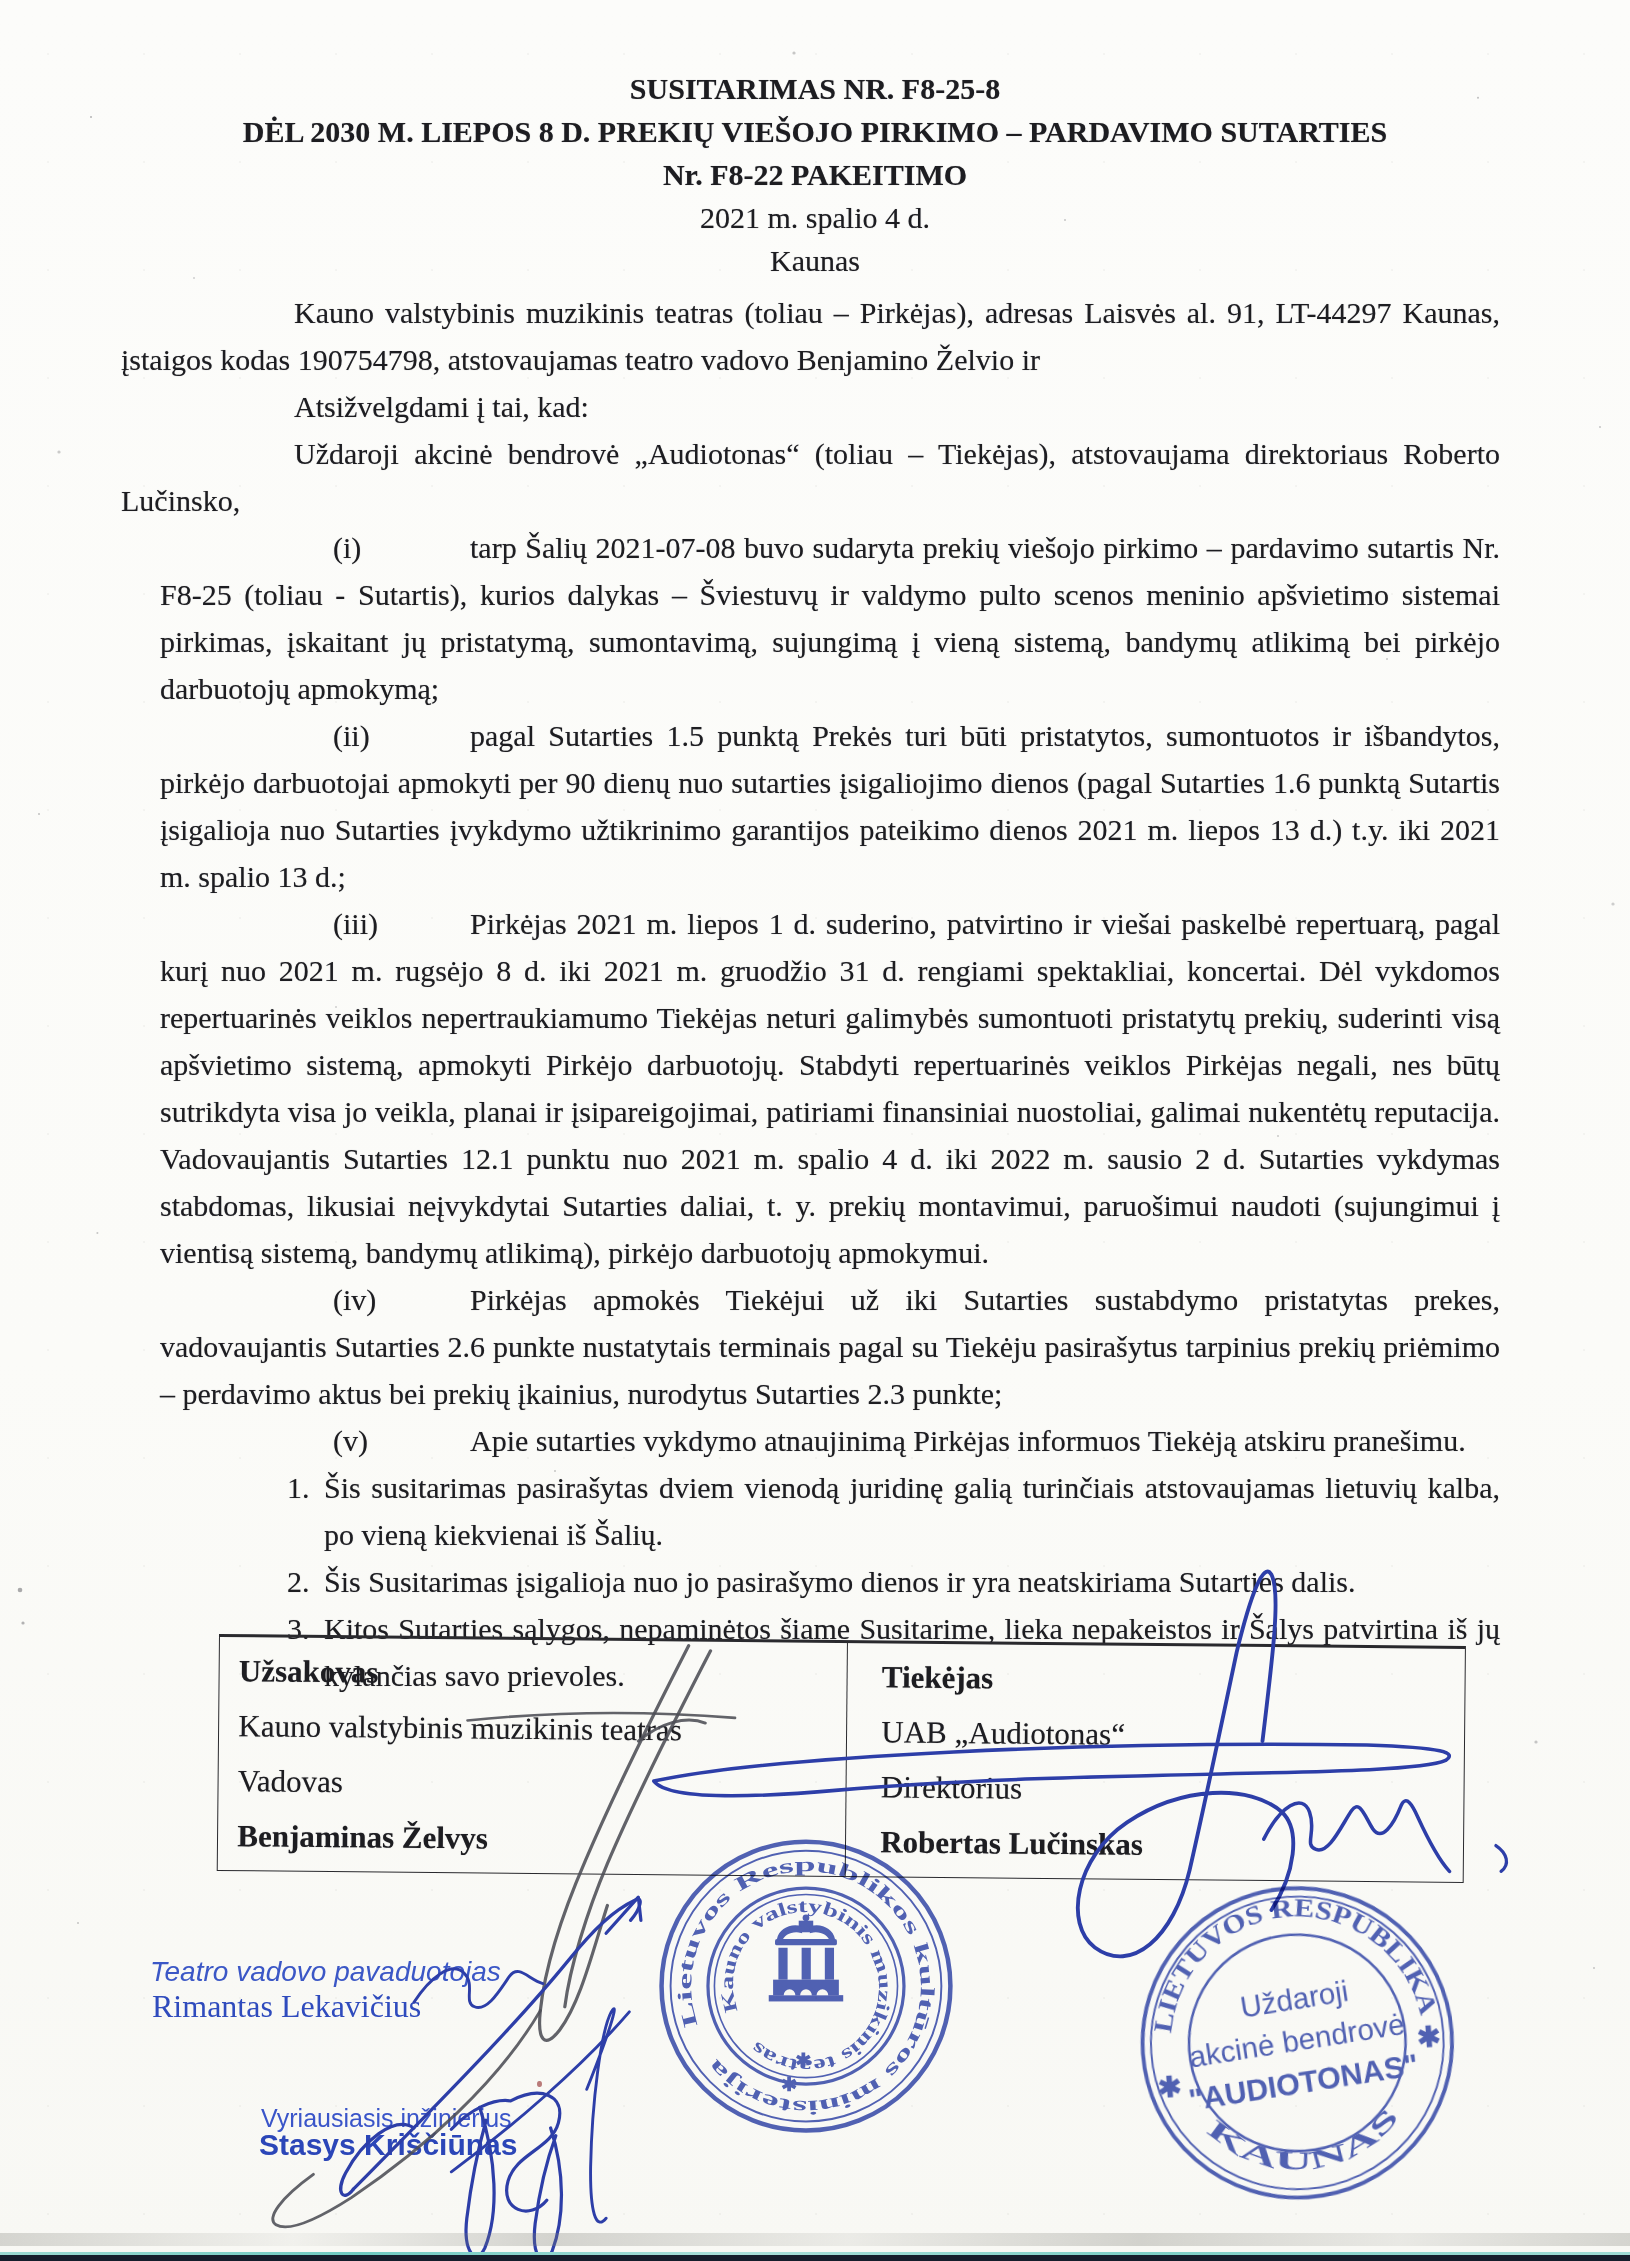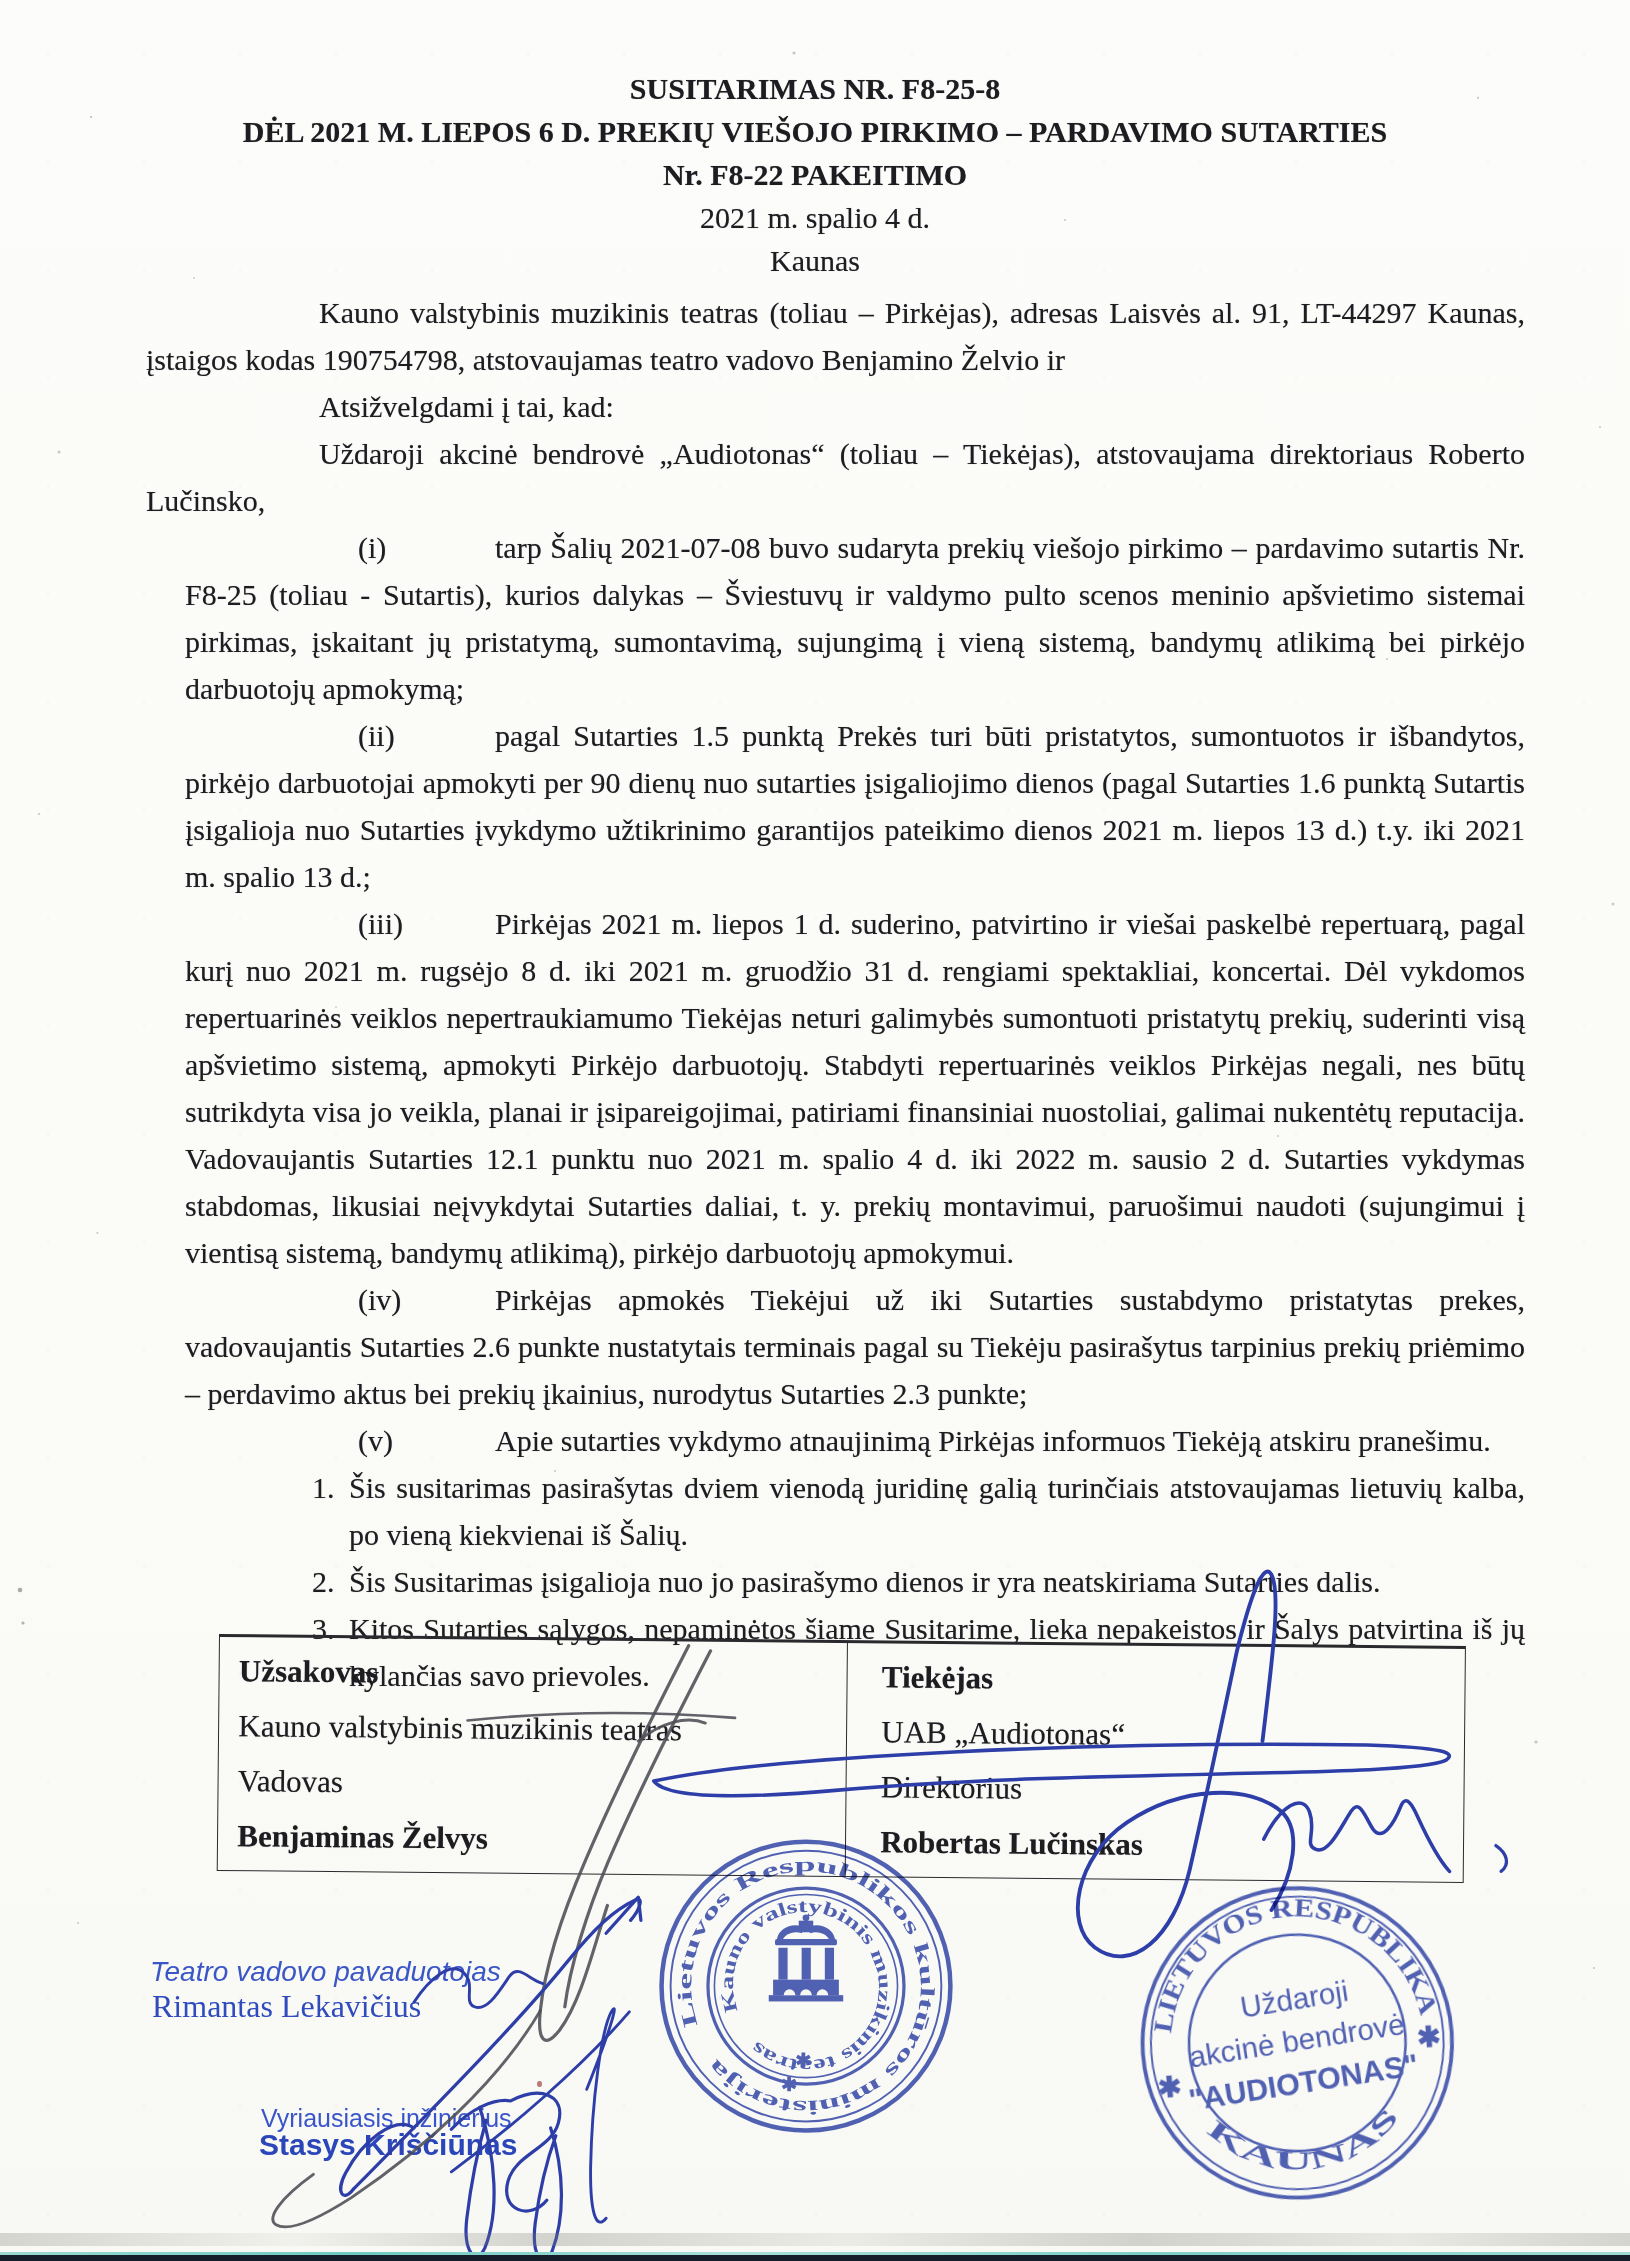--- a/index.html
+++ b/index.html
@@ -16,21 +16,21 @@
     font-family:"Liberation Serif","DejaVu Serif",serif;
     color:#1d1d21;
   }
   .ink{ text-shadow:0 0 0.8px rgba(25,25,35,.45); }
 
   
   .doc-header{position:absolute;top:67px;left:0;width:100%;text-align:center;line-height:43px;font-size:30px;}
   .doc-header .b{font-weight:bold;}
 
   
-  .doc-body{position:absolute;top:289px;left:146px;width:1379px;font-size:30px;line-height:47px;text-align:justify;}
+  .doc-body{position:absolute;top:289px;left:121px;width:1379px;font-size:30px;line-height:47px;text-align:justify;}
   .doc-body p{margin:0;}
   p.indent{text-indent:173px;}
   p.item{text-indent:173px;margin-left:39px;}
   p.item .marker{display:inline-block;width:137px;text-indent:0;}
   p.clause{padding-left:203px;text-indent:-37px;}
   p.clause .num{display:inline-block;width:37px;text-indent:0;}
 
   
   .sig-table{
     position:absolute;left:219px;top:1634px;width:1245px;height:233px;
@@ -80,21 +80,21 @@
     background:linear-gradient(90deg,#9bd9d1,#6fcac1 22%,#aadfd9 45%,#7dcfc6 70%,#9edbd4);}
   .scan-edge-dark{position:absolute;left:0;top:2255px;width:100%;height:5.8px;background:#151d2b;}
 </style>
 </head>
 <body>
 
 <div class="page">
 
   <div class="doc-header ink">
     <div class="b">SUSITARIMAS NR. F8-25-8</div>
-    <div class="b">DĖL 2021 M. LIEPOS 6 D. PREKIŲ VIEŠOJO PIRKIMO – PARDAVIMO SUTARTIES</div>
+    <div class="b">DĖL 2030 M. LIEPOS 8 D. PREKIŲ VIEŠOJO PIRKIMO – PARDAVIMO SUTARTIES</div>
     <div class="b">Nr. F8-22 PAKEITIMO</div>
     <div>2021 m. spalio 4 d.</div>
     <div>Kaunas</div>
   </div>
 
   <div class="doc-body ink">
     <p class="indent">Kauno valstybinis muzikinis teatras (toliau – Pirkėjas), adresas Laisvės al. 91, LT-44297 Kaunas, įstaigos kodas 190754798, atstovaujamas teatro vadovo Benjamino Želvio ir</p>
     <p class="indent">Atsižvelgdami į tai, kad:</p>
     <p class="indent">Uždaroji akcinė bendrovė „Audiotonas“ (toliau – Tiekėjas), atstovaujama direktoriaus Roberto Lučinsko,</p>
 

